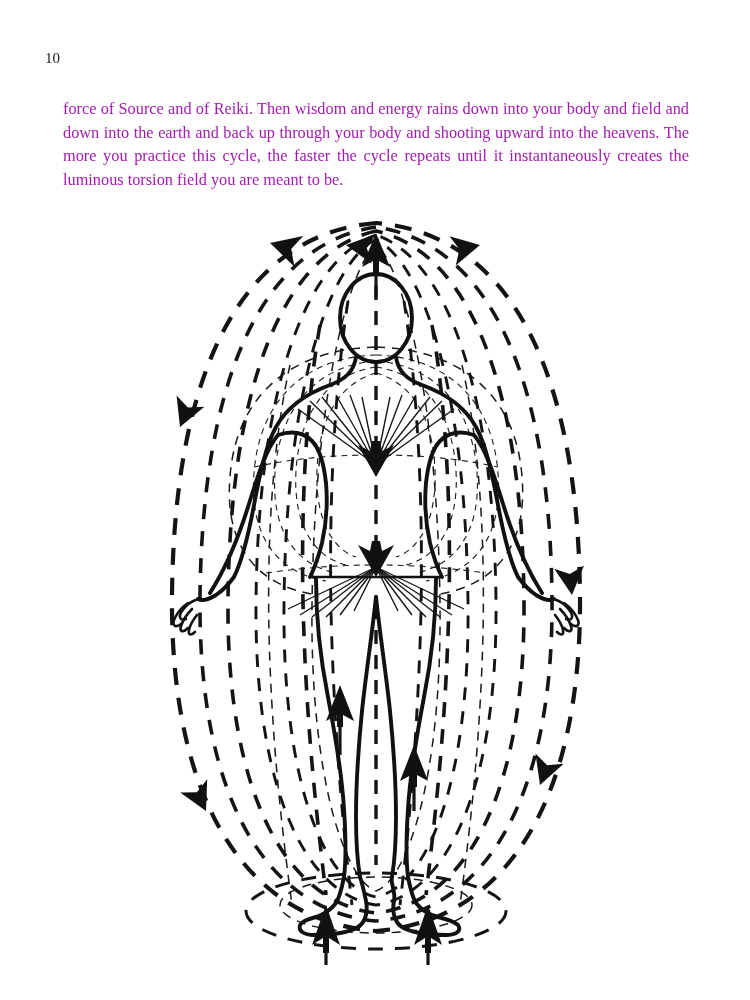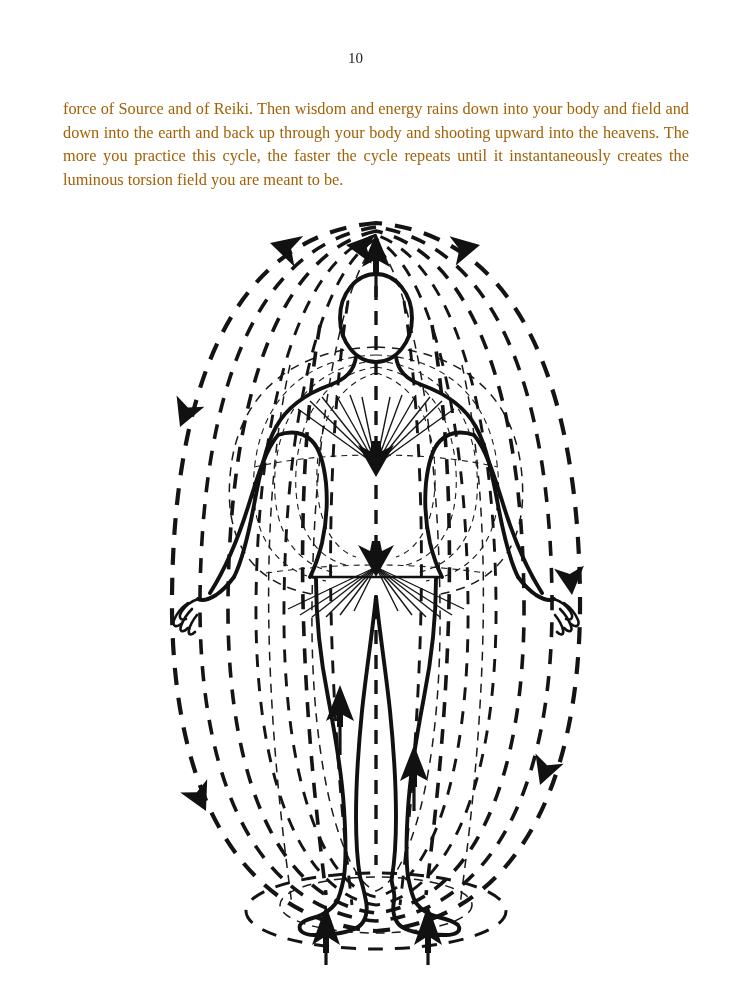--- a/index.html
+++ b/index.html
@@ -20,29 +20,28 @@
 
   .page {
     position: absolute;
     inset: 0;
     background: #ffffff;
   }
 
   
   .running-head {
     position: absolute;
-    left: 63px;
+    left: 45px;
     top: 50px;
     width: 624px;
     height: 26px;
     display: flex;
-    align-items: center;
+    align-items: flex-start;
     font-size: 15.5px;
     letter-spacing: 0.1px;
-    flex-direction: column;
   }
   .folio {
     width: 54px;
     flex: 0 0 54px;
     font-size: 15px;
     color: #222;
   }
   .head-title {
     font-size: 15.5px;
     color: #1b1b1b;
@@ -51,21 +50,21 @@
   
   .body-copy {
     position: absolute;
     left: 63px;
     top: 97px;
     width: 626px;
     font-size: 16.3px;
     line-height: 23.6px;
     text-align: justify;
     text-justify: inter-word;
-    color: #a16207;
+    color: #a21caf;
     hyphens: none;
   }
   .body-copy p { margin: 0; }
 
   
   .figure-wrap {
     position: absolute;
     left: 150px;
     top: 205px;
     width: 452px;

